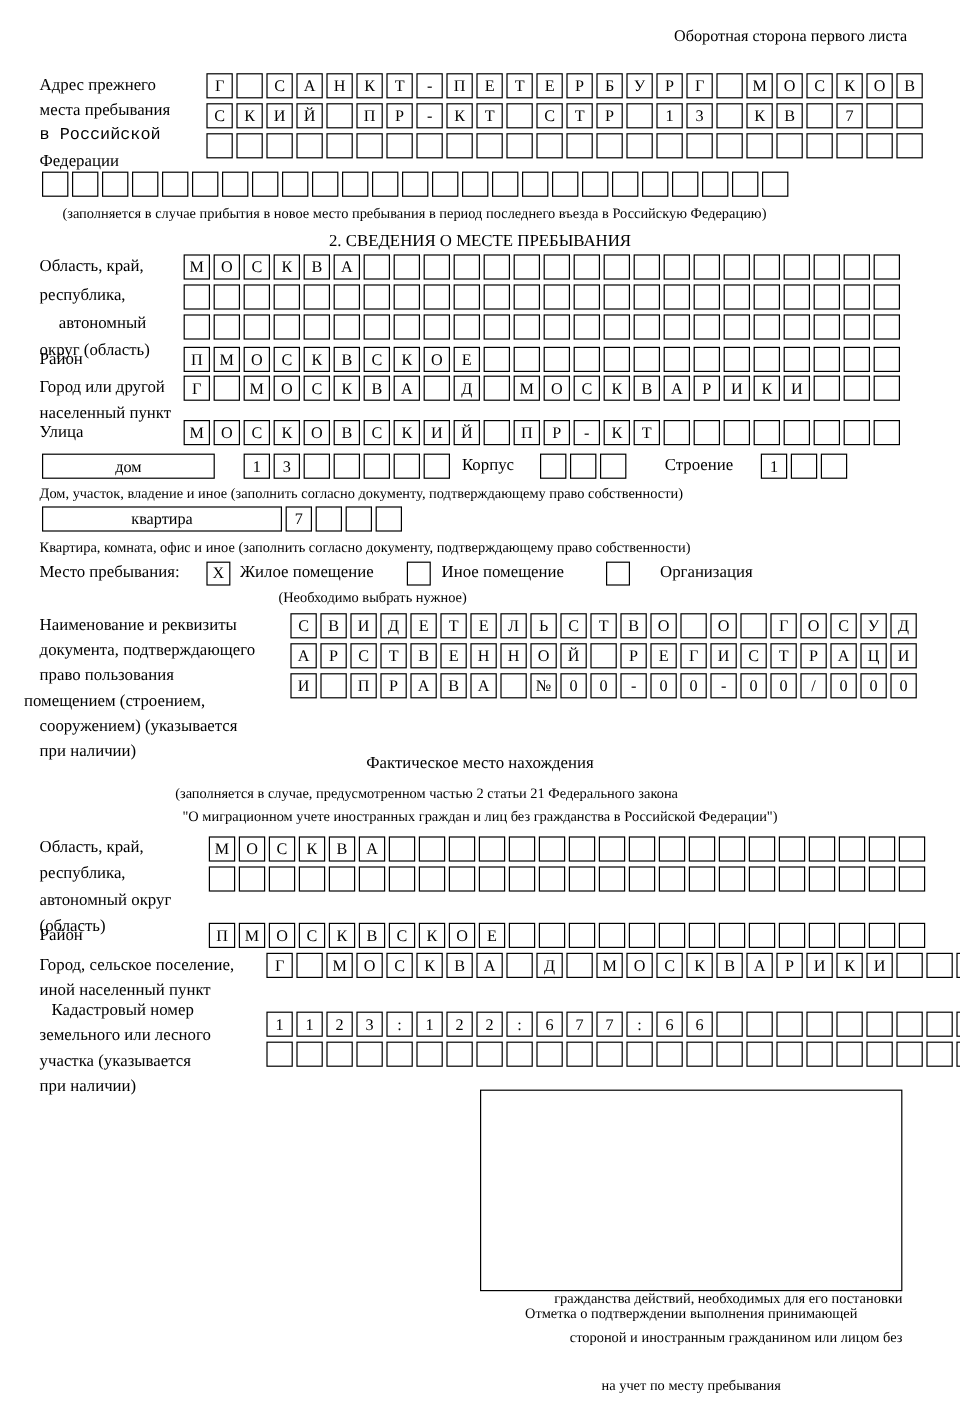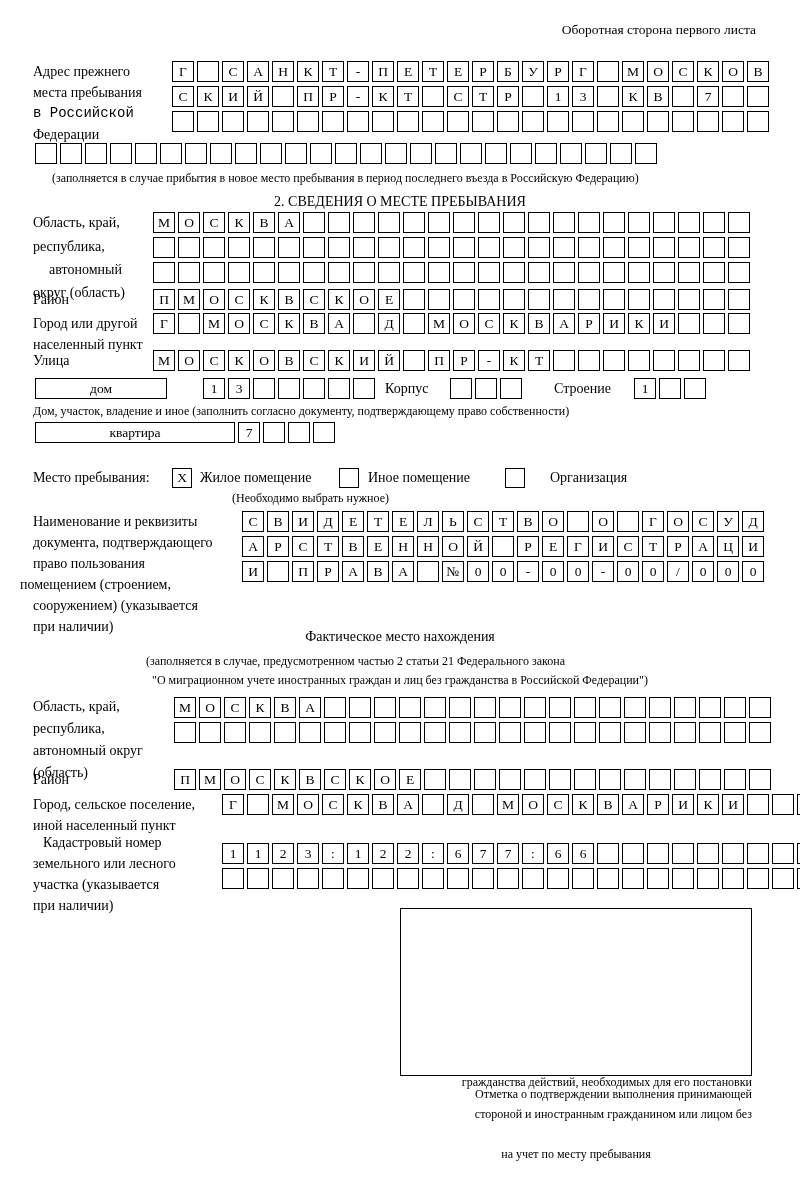--- a/index.html
+++ b/index.html
@@ -363,21 +363,21 @@
       <div class="cell"></div>
       <div class="cell"></div>
       <div class="cell"></div>
       <div class="cell"></div>
       <div class="cell"></div>
       <div class="cell"></div>
       <div class="cell"></div>
       <div class="cell"></div>
     </div>
 
-  <div class="labelbox" style="left:35px; top:378px; width:132px;">дом</div>
+  <div class="labelbox" style="left:35px; top:378px; width:144px;">дом</div>
   <div class="cellrow" id="s2-house" style="left:203px; top:378px;">
       <div class="cell">1</div>
       <div class="cell">3</div>
       <div class="cell"></div>
       <div class="cell"></div>
       <div class="cell"></div>
       <div class="cell"></div>
       <div class="cell"></div>
     </div>
   <div class="txt" style="left:385px; top:380px;">Корпус</div>
@@ -395,20 +395,21 @@
 
   <div class="txt small" style="left:33px; top:403px;">Дом, участок, владение и иное (заполнить согласно документу, подтверждающему право собственности)</div>
 
   <div class="labelbox" style="left:35px; top:422px; width:200px;">квартира</div>
   <div class="cellrow" id="s2-flat" style="left:238px; top:422px;">
       <div class="cell">7</div>
       <div class="cell"></div>
       <div class="cell"></div>
       <div class="cell"></div>
     </div>
+  <div class="txt small" style="left:33px; top:448px;">Квартира, комната, офис и иное (заполнить согласно документу, подтверждающему право собственности)</div>
 
   <div class="txt" style="left:33px; top:469px;">Место пребывания:</div>
   <div class="chk" style="left:172px; top:468px;">X</div>
   <div class="txt" style="left:200px; top:469px;">Жилое помещение</div>
   <div class="chk" style="left:339px; top:468px;"></div>
   <div class="txt" style="left:368px; top:469px;">Иное помещение</div>
   <div class="chk" style="left:505px; top:468px;"></div>
   <div class="txt" style="left:550px; top:469px;">Организация</div>
   <div class="txt small" style="left:232px; top:490px;">(Необходимо выбрать нужное)</div>
 
@@ -660,18 +661,18 @@
       <div class="cell"></div>
       <div class="cell"></div>
       <div class="cell"></div>
       <div class="cell"></div>
       <div class="cell"></div>
       <div class="cell"></div>
       <div class="cell"></div>
     </div>
 
   <div class="bigbox" style="left:400px; top:908px; width:352px; height:168px;"></div>
-  <div class="txt small" style="left:400px; top:1086px; width:352px; text-align:right;">Отметка о подтверждении выполнения принимающей</div>
+  <div class="txt small" style="left:400px; top:1086px; width:352px; text-align:center;">Отметка о подтверждении выполнения принимающей</div>
   <div class="txt small" style="left:400px; top:1106px; width:352px; text-align:right;">стороной и иностранным гражданином или лицом без</div>
   <div class="txt small" style="left:400px; top:1074px; width:352px; text-align:right;">гражданства действий, необходимых для его постановки</div>
   <div class="txt small" style="left:400px; top:1146px; width:352px; text-align:center;">на учет по месту пребывания</div>
 
 </div>
 
 </body></html>

